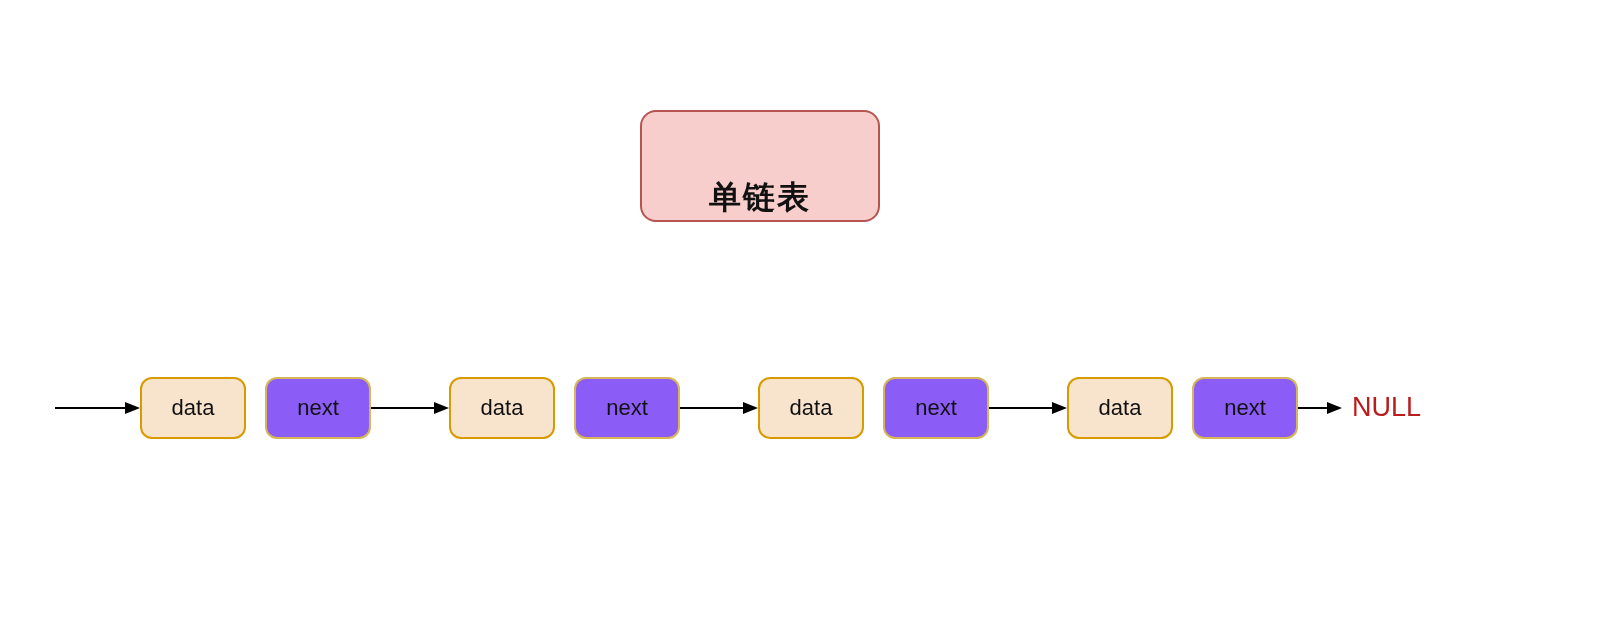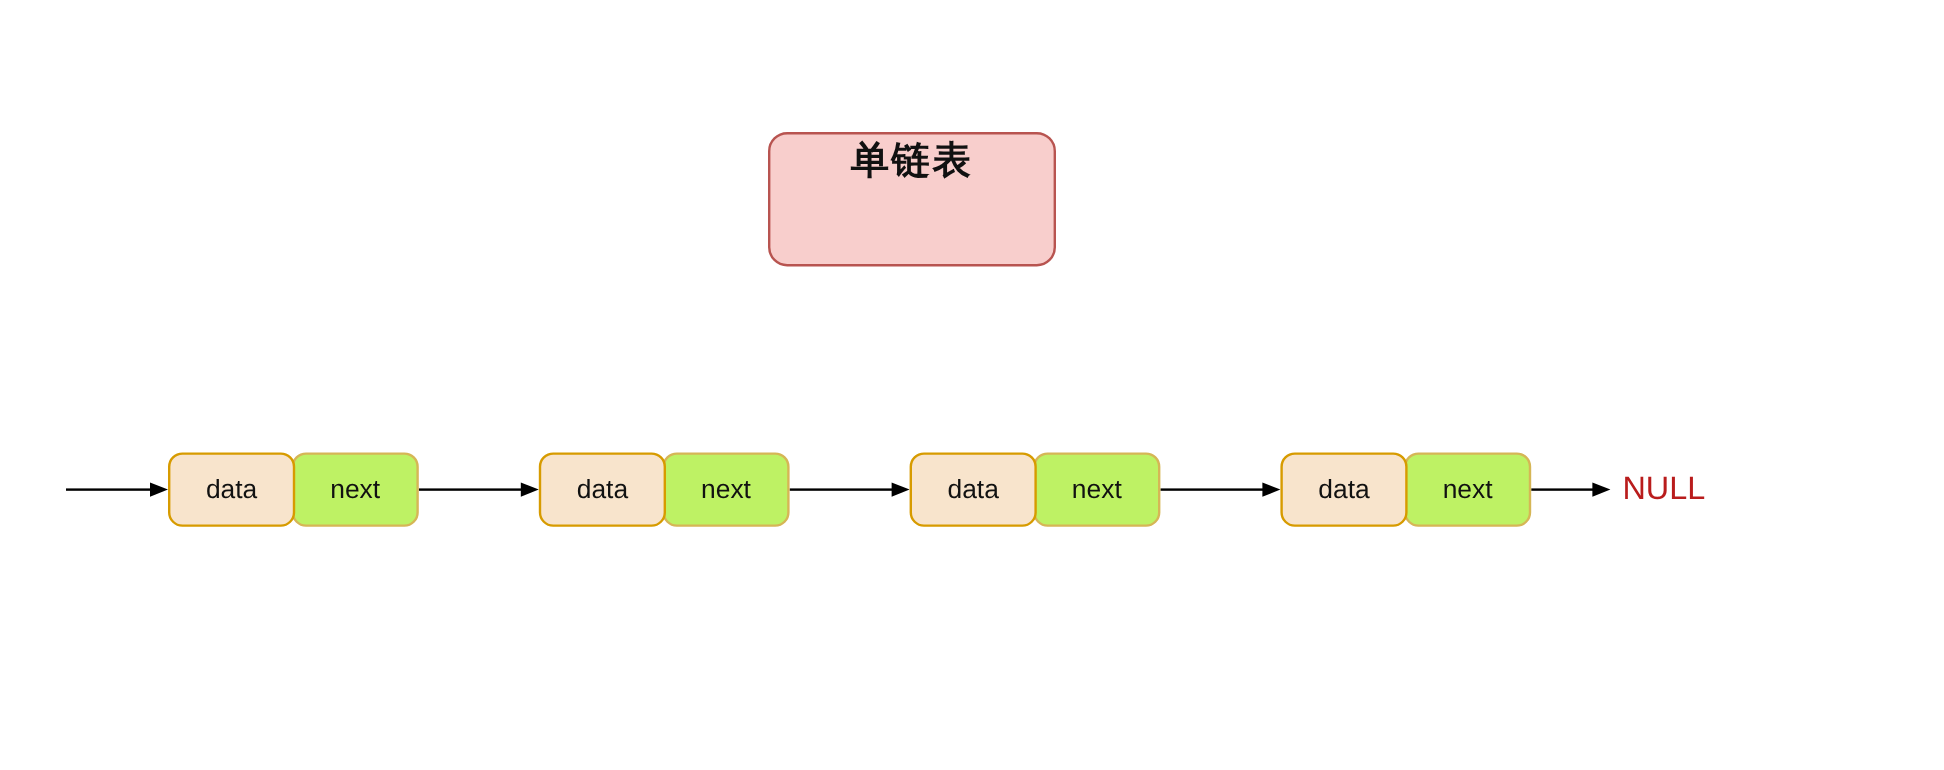--- a/index.html
+++ b/index.html
@@ -19,53 +19,54 @@
   .title-box {
     position: absolute;
     left: 640px;
     top: 110px;
     width: 236px;
     height: 108px;
     background: #f8cecc;
     border: 2px solid #b85450;
     border-radius: 16px;
     display: flex;
-    align-items: flex-start;
+    align-items: flex-end;
     justify-content: center;
   }
   .title-label {
     font-size: 32px;
     font-weight: 600;
     color: #111111;
     letter-spacing: 2px;
   }
   
   .node {
     position: absolute;
     top: 377px;
     display: flex;
+    gap: 22px;
   }
   .cell {
     width: 106px;
     height: 62px;
     box-sizing: border-box;
     border-radius: 12px;
     display: flex;
     align-items: center;
     justify-content: center;
     font-size: 22px;
     color: #111111;
   }
   .cell-data {
     background: #f8e4cc;
     border: 2px solid #d79b00;
     z-index: 2;
   }
   .cell-next {
-    background: #bef264;
+    background: #8b5cf6;
     border: 2px solid #d6b656;
     margin-left: -3px;
     z-index: 1;
   }
   
   .arrow {
     position: absolute;
     top: 402px; 
     height: 12px;
   }

